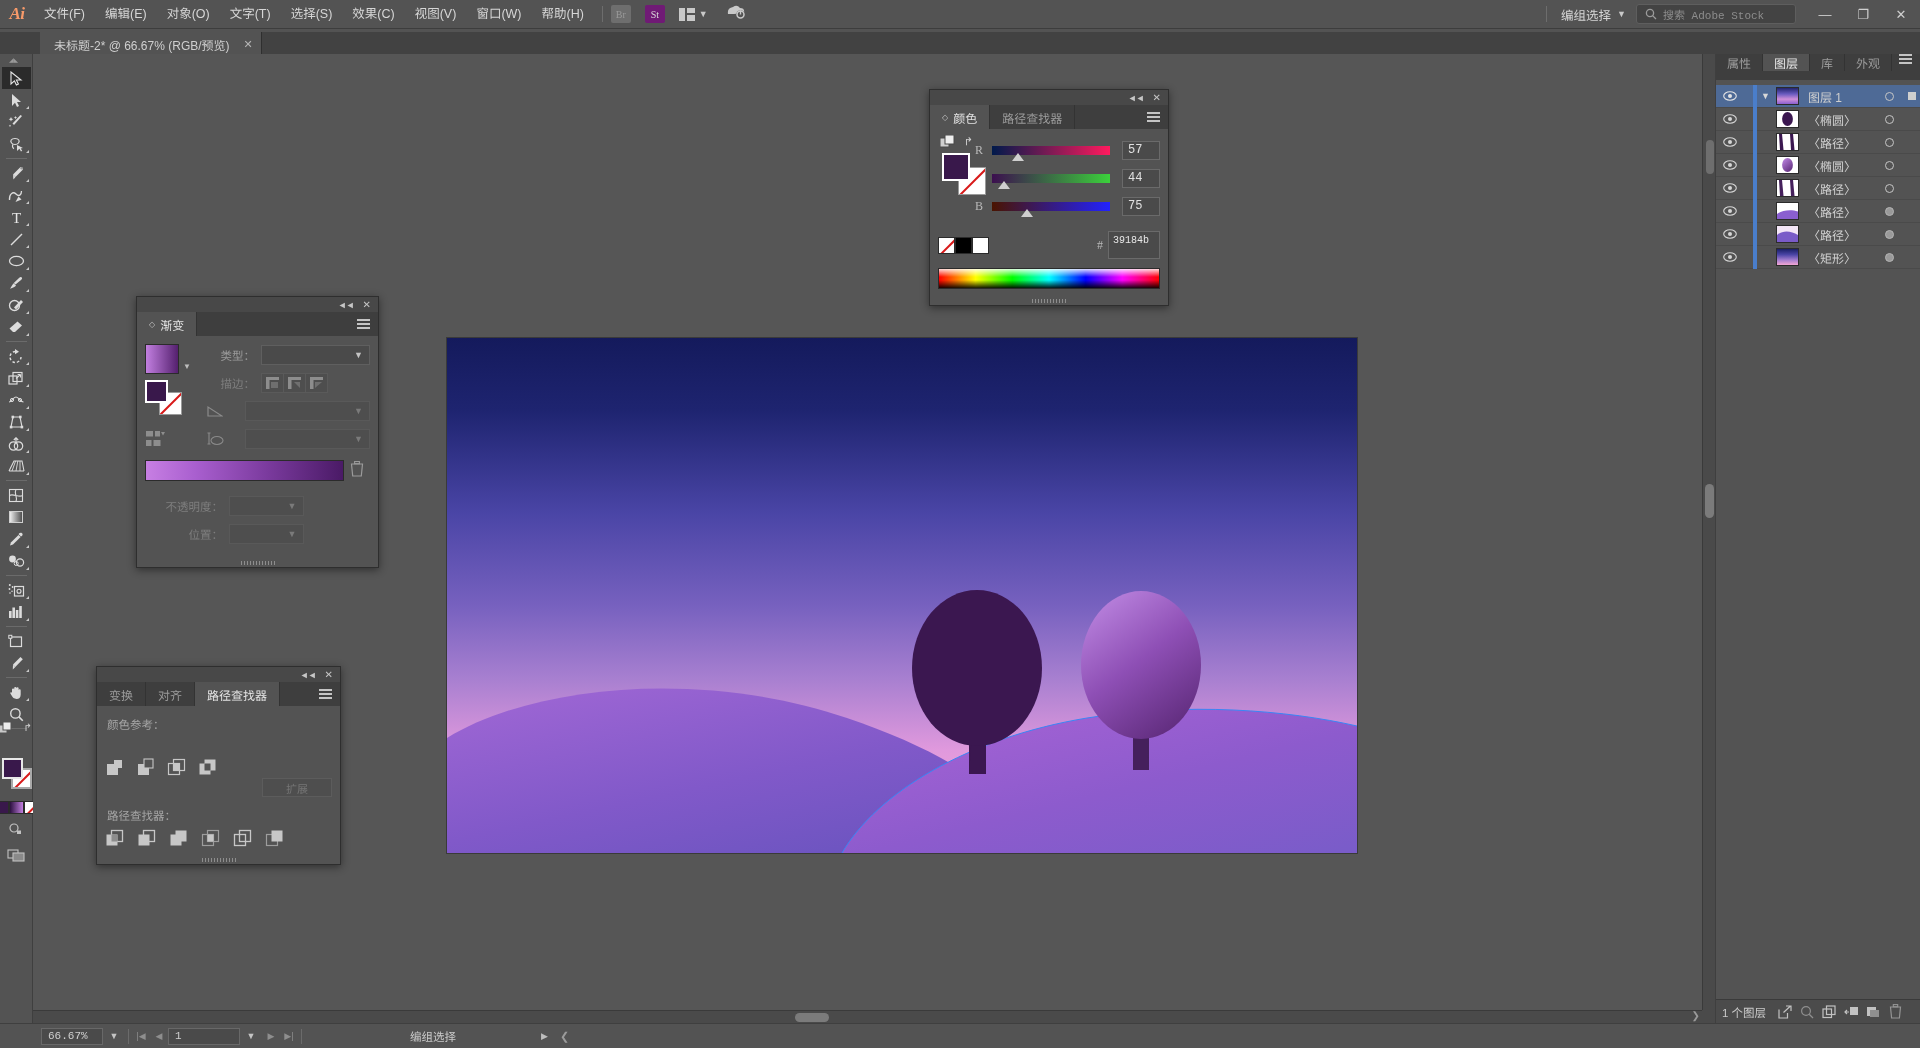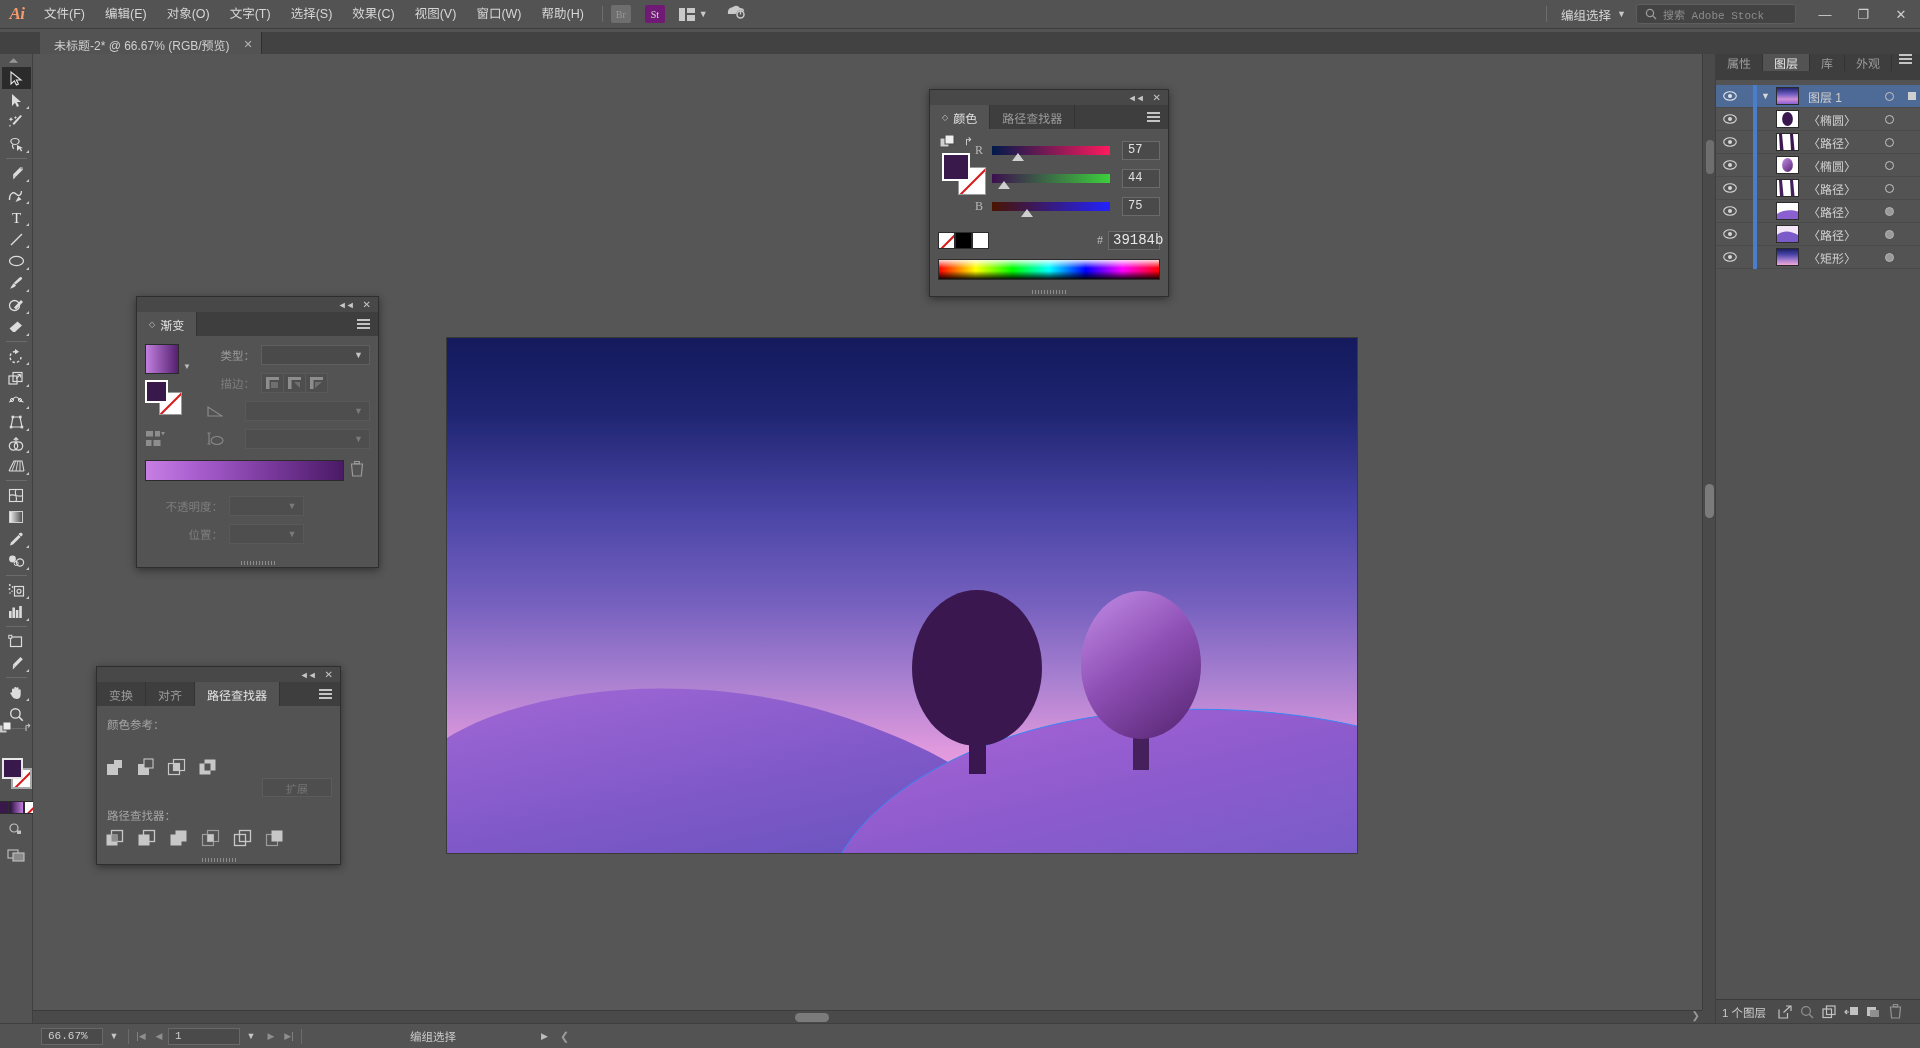--- a/index.html
+++ b/index.html
@@ -220,22 +220,22 @@
   .cp-swatches div { width:17px; height:17px; border:1px solid #2b2b2b; }
   .sw-none { background:#fff; position:relative; overflow:hidden; }
   .sw-none::after{ content:""; position:absolute; left:-3px; top:7px; width:26px; height:2px; background:#d81a1a; transform:rotate(-45deg);}
   .sw-black { background:#000; }
   .sw-white { background:#fff; }
   .cp-hex {
     margin-left:auto; display:flex; align-items:center; gap:5px;
   }
   .cp-hex .hash { color:#b9b9b9; font-size:12px; font-family:"Liberation Serif",serif; }
   .cp-hexfield {
-    width:52px; height:19px; background:#4a4a4a; border:1px solid #6a6a6a;
-    font-size:14px; color:#e8e8e8; line-height:17px; padding-left:4px;
+    width:52px; height:28px; background:#4a4a4a; border:1px solid #6a6a6a;
+    font-size:10px; color:#e8e8e8; line-height:17px; padding-left:4px;
     font-family:"Liberation Mono",monospace;
   }
   .cp-spectrum {
     height:21px; margin-top:9px; border:1px solid #2b2b2b;
     background:
       linear-gradient(180deg, rgba(255,255,255,.85) 0%, rgba(255,255,255,0) 42%, rgba(0,0,0,0) 58%, rgba(0,0,0,.9) 100%),
       linear-gradient(90deg,#ff0000,#ffff00,#00ff00,#00ffff,#0000ff,#ff00ff,#ff0000);
   }
 
   

